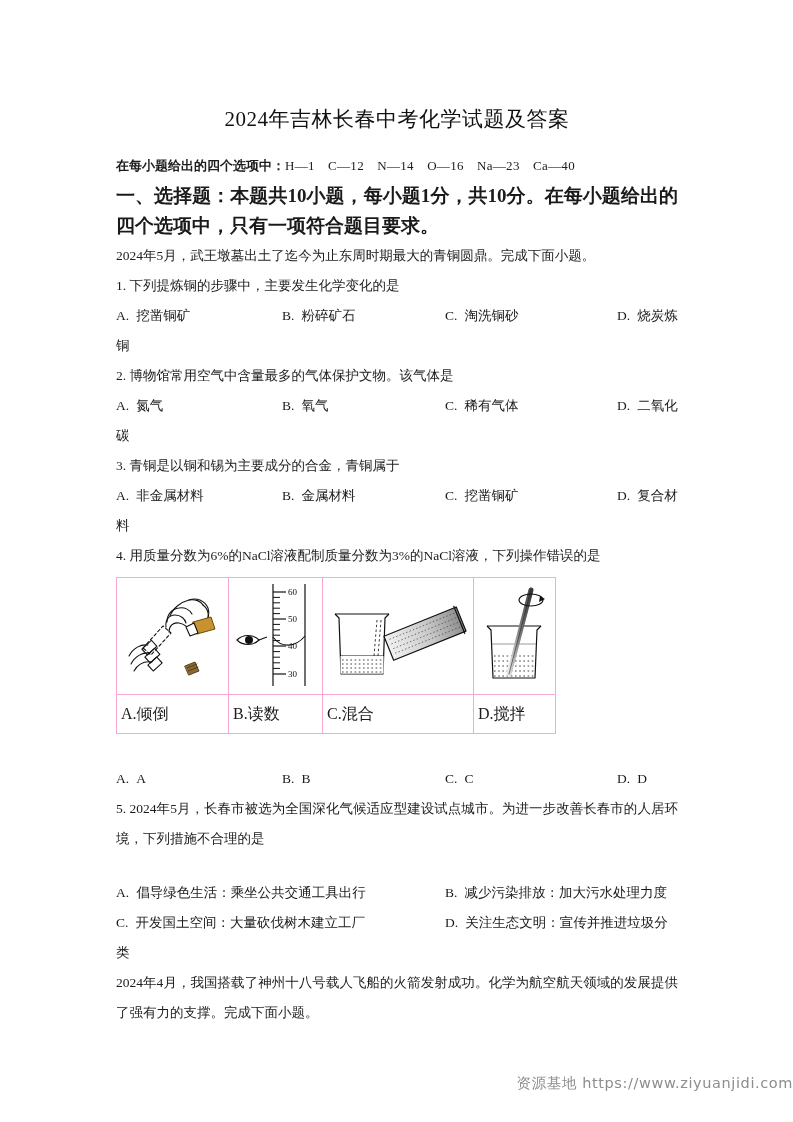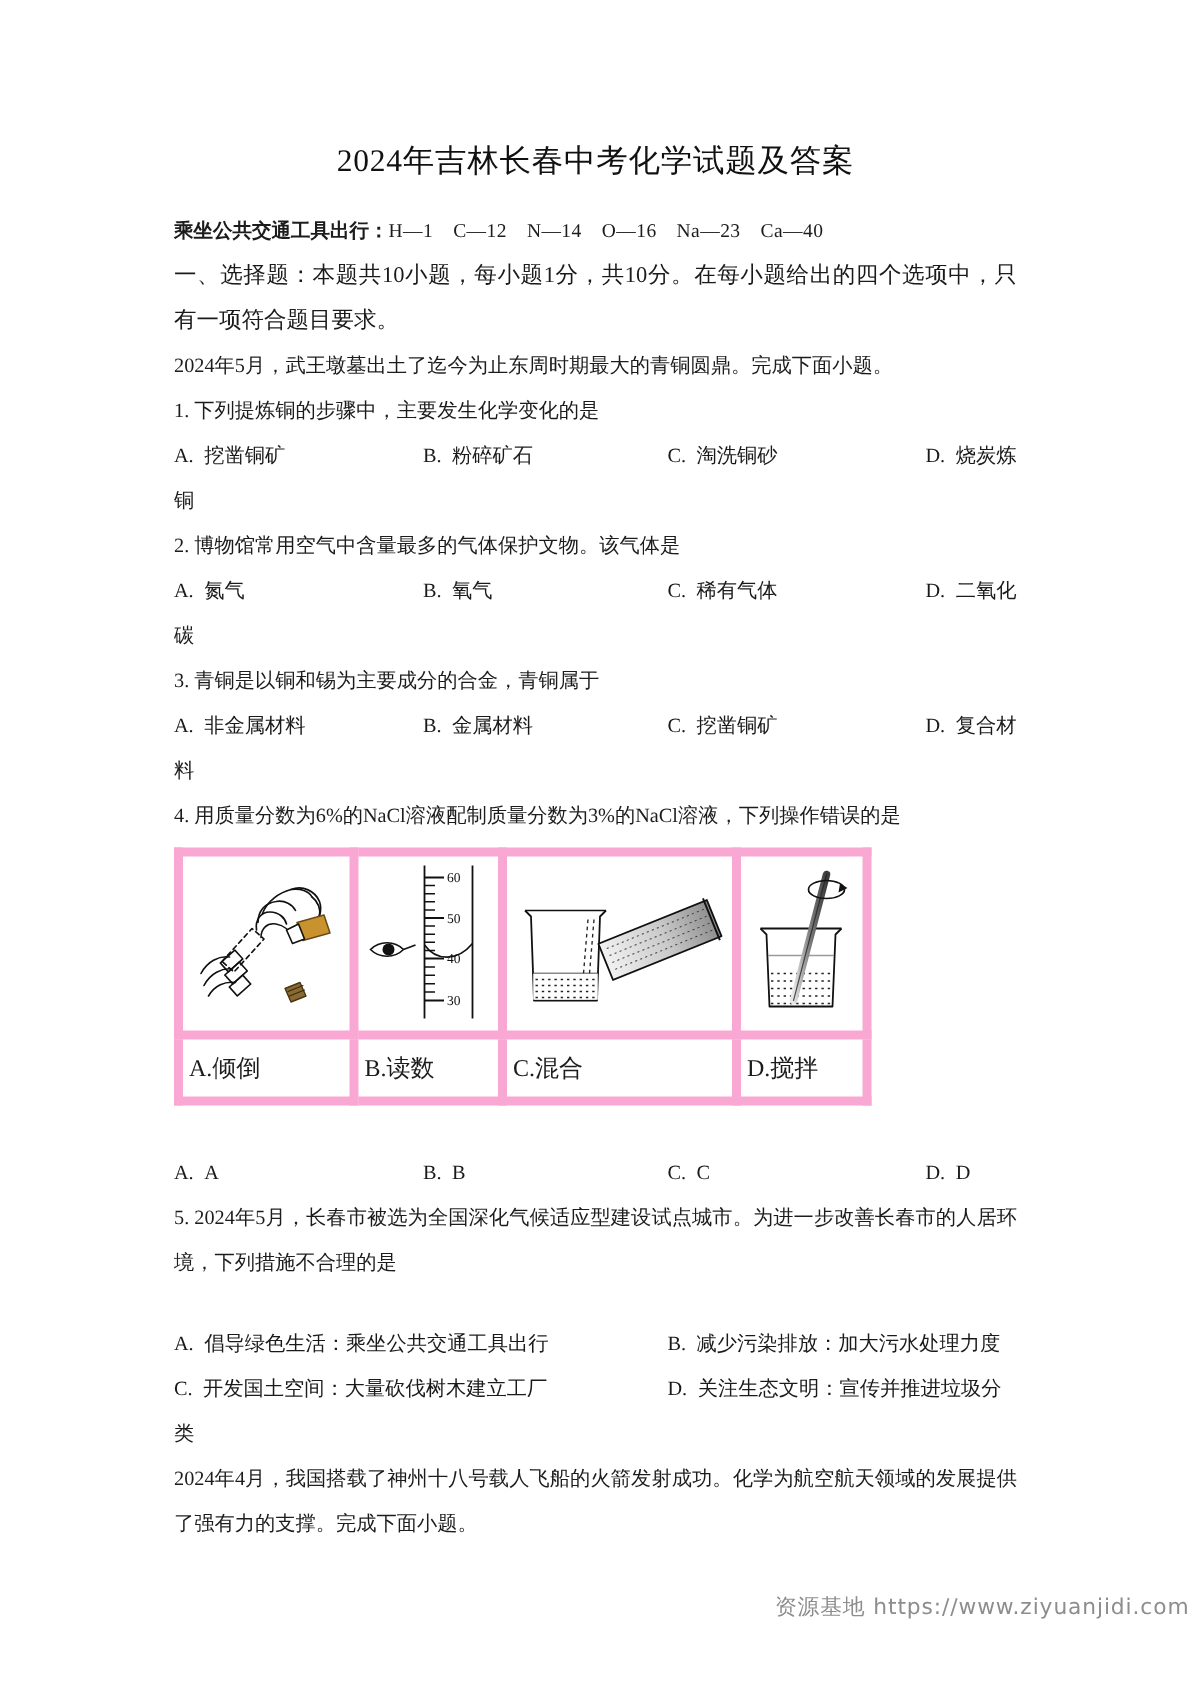--- a/index.html
+++ b/index.html
@@ -10,21 +10,21 @@
   body {
     width: 793px;
     height: 1122px;
     position: relative;
     font-family: "Liberation Serif", "DejaVu Serif", serif;
     color: #1a1a1a;
     overflow: hidden;
   }
   .page {
     position: absolute;
-    left: 0; top: 0;
+    left: 0; top: 12px;
     width: 793px;
     height: 809px;
     background: #fff;
   }
   .content {
     position: absolute;
     left: 116px;
     top: 0;
     width: 562px;
   }
@@ -46,22 +46,22 @@
     font-size: 13.5px;
     line-height: 30px;
     margin: 0;
     text-align: justify;
     color: #1c1c1c;
   }
   .masses { margin-top: 17px; font-weight: bold; font-size: 13px;}
   .masses .lbl { font-weight: bold; }
   .masses .vals { font-weight: normal; letter-spacing: 0.3px; }
   .section-head {
-    font-weight: normal;
-    font-size: 15px;
+    font-weight: bold;
+    font-size: 19px;
     line-height: 30px;
     margin: 0;
     text-align: justify;
   }
   .stem { margin: 0; }
 
   
   .opts {
     position: relative;
     font-size: 13.5px;
@@ -95,21 +95,21 @@
   .opts2 .r { left: 329px; }
 
   
   .fig-table {
     border-collapse: collapse;
     margin-top: 6px;
     table-layout: fixed;
     width: 436px;
   }
   .fig-table td {
-    border: 6px solid #f9a8d4;
+    border: 1px solid #f9a8d4;
     padding: 0;
     vertical-align: middle;
   }
   .fig-table td.fig {
     height: 116px;
     text-align: center;
   }
   .fig-table td.cap {
     height: 38px;
     font-size: 16px;
@@ -137,21 +137,21 @@
 </style>
 </head>
 <body>
 
 <div class="page">
   <div class="content">
 
     <h1 class="doc-title">2024年吉林长春中考化学试题及答案</h1>
 
     <p class="para masses">
-      <span class="lbl">乘坐公共交通工具出行：</span><span class="vals">H—1　C—12　N—14　O—16　Na—23　Ca—40</span>
+      <span class="lbl">在每小题给出的四个选项中：</span><span class="vals">H—1　C—12　N—14　O—16　Na—23　Ca—40</span>
     </p>
 
     <p class="section-head">一、选择题：本题共10小题，每小题1分，共10分。在每小题给出的四个选项中，只有一项符合题目要求。</p>
 
     <p class="para">2024年5月，武王墩墓出土了迄今为止东周时期最大的青铜圆鼎。完成下面小题。</p>
 
     <p class="para stem">
       <span>1.</span>
       <span>下列提炼铜的步骤中，主要发生化学变化的是</span>
     </p>

